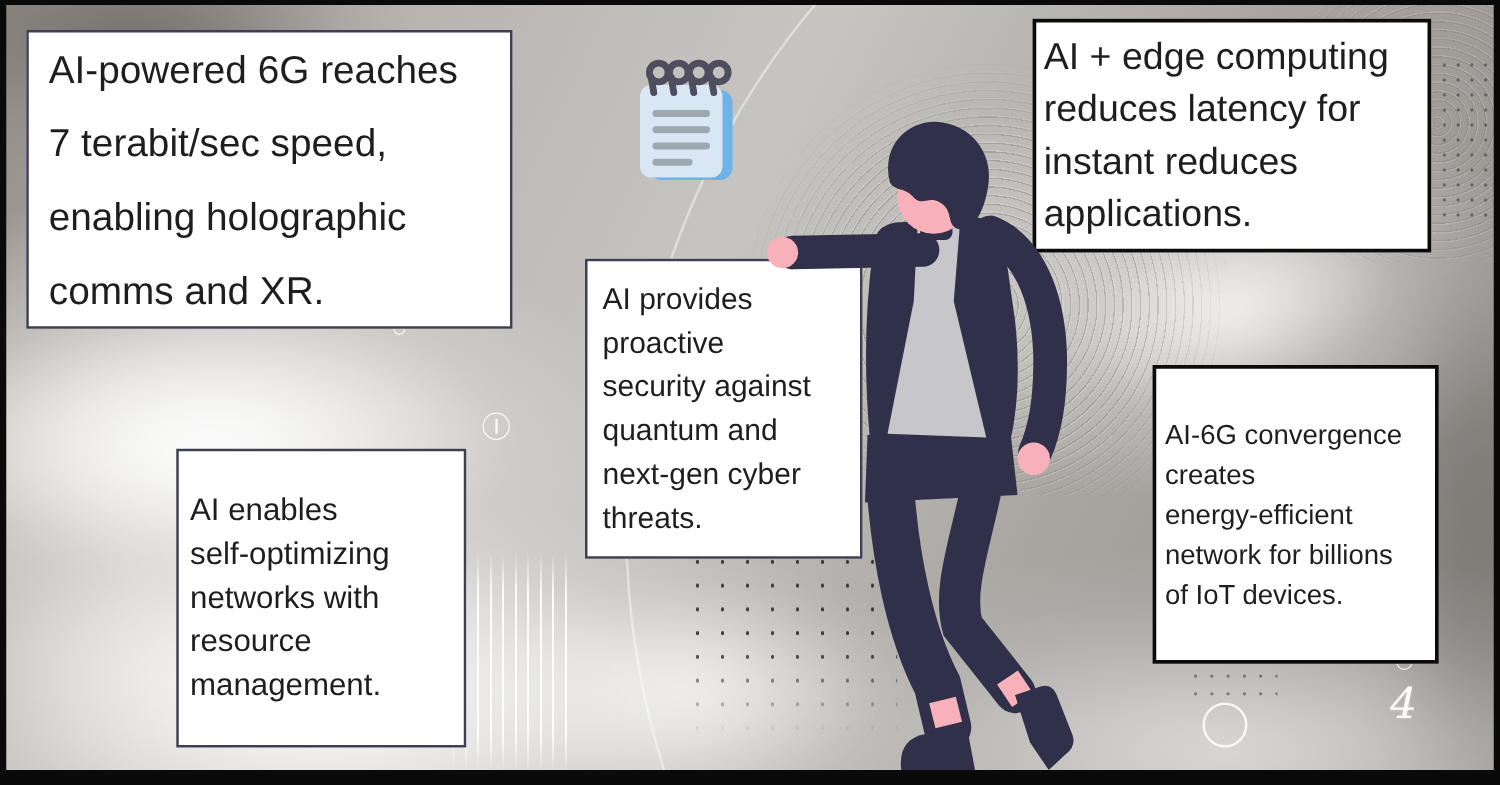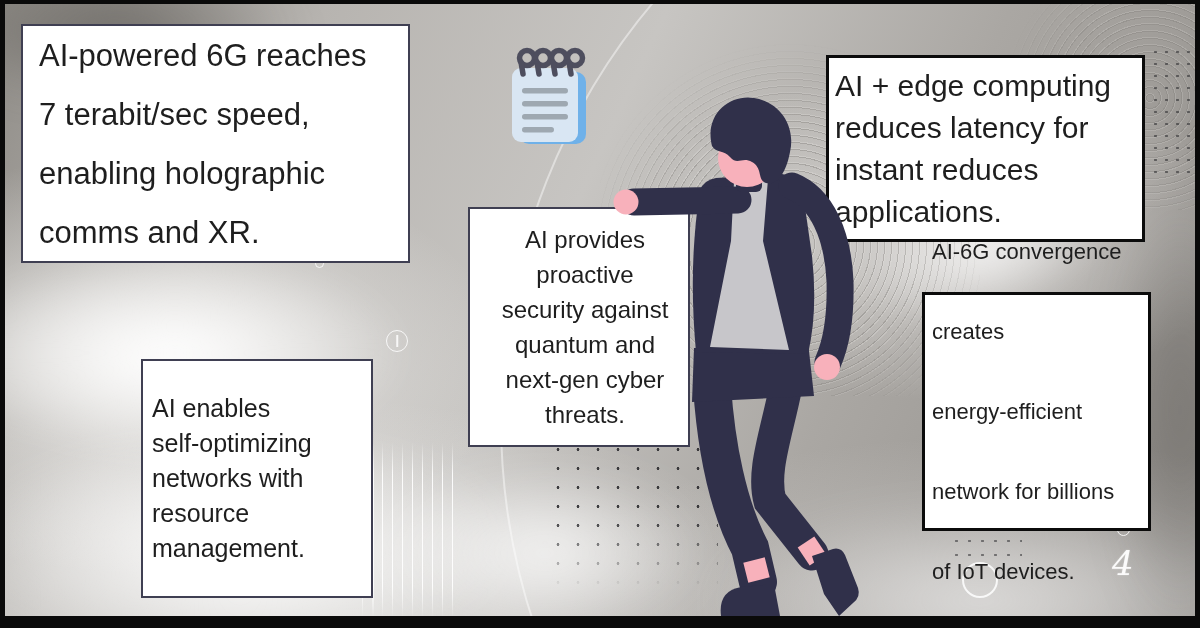--- a/index.html
+++ b/index.html
@@ -62,24 +62,24 @@
   }
   .card{
     position:absolute;background:#ffffff;color:#1e1e1e;
     display:flex;flex-direction:column;justify-content:center;
     z-index:3;
   }
   .card .ln{white-space:nowrap;}
   .card-dark{border:2px solid #3f3f52;}
   .card-black{border:3px solid #0b0b0b;}
   #card-speed   {left:21px; top:24px; width:389px;height:239px;padding-left:16px;font-size:31px;line-height:43px;gap:16px;}
-  #card-edge    {left:826px;top:15px; width:319px;height:187px;padding-left:6px; font-size:30px;line-height:42px;margin-top:40px;}
-  #card-security{left:468px;top:207px;width:222px;height:240px;padding-left:12px;font-size:24px;line-height:35px;align-items:center;}
+  #card-edge    {left:826px;top:15px; width:319px;height:187px;padding-left:6px; font-size:30px;line-height:42px;}
+  #card-security{left:468px;top:207px;width:222px;height:240px;padding-left:12px;font-size:24px;line-height:35px;}
   #card-selfopt {left:141px;top:359px;width:232px;height:239px;padding-left:9px; font-size:25px;line-height:35px;}
-  #card-iot     {left:922px;top:292px;width:229px;height:239px;padding-left:7px; font-size:22px;line-height:32px;gap:48px;}
+  #card-iot     {left:922px;top:292px;width:229px;height:239px;padding-left:7px; font-size:22px;line-height:32px;}
   #notepad{position:absolute;left:506px;top:44px;z-index:3;}
   #person{position:absolute;left:600px;top:86px;z-index:4;}
   .frame{position:absolute;background:#0a0a0a;z-index:50;}
   #frame-top{left:0;top:0;width:1200px;height:4px;}
   #frame-left{left:0;top:0;width:5px;height:628px;}
   #frame-right{right:0;top:0;width:5px;height:628px;}
   #frame-bottom{left:0;bottom:0;width:1200px;height:12px;}
 </style>
 </head>
 <body>

